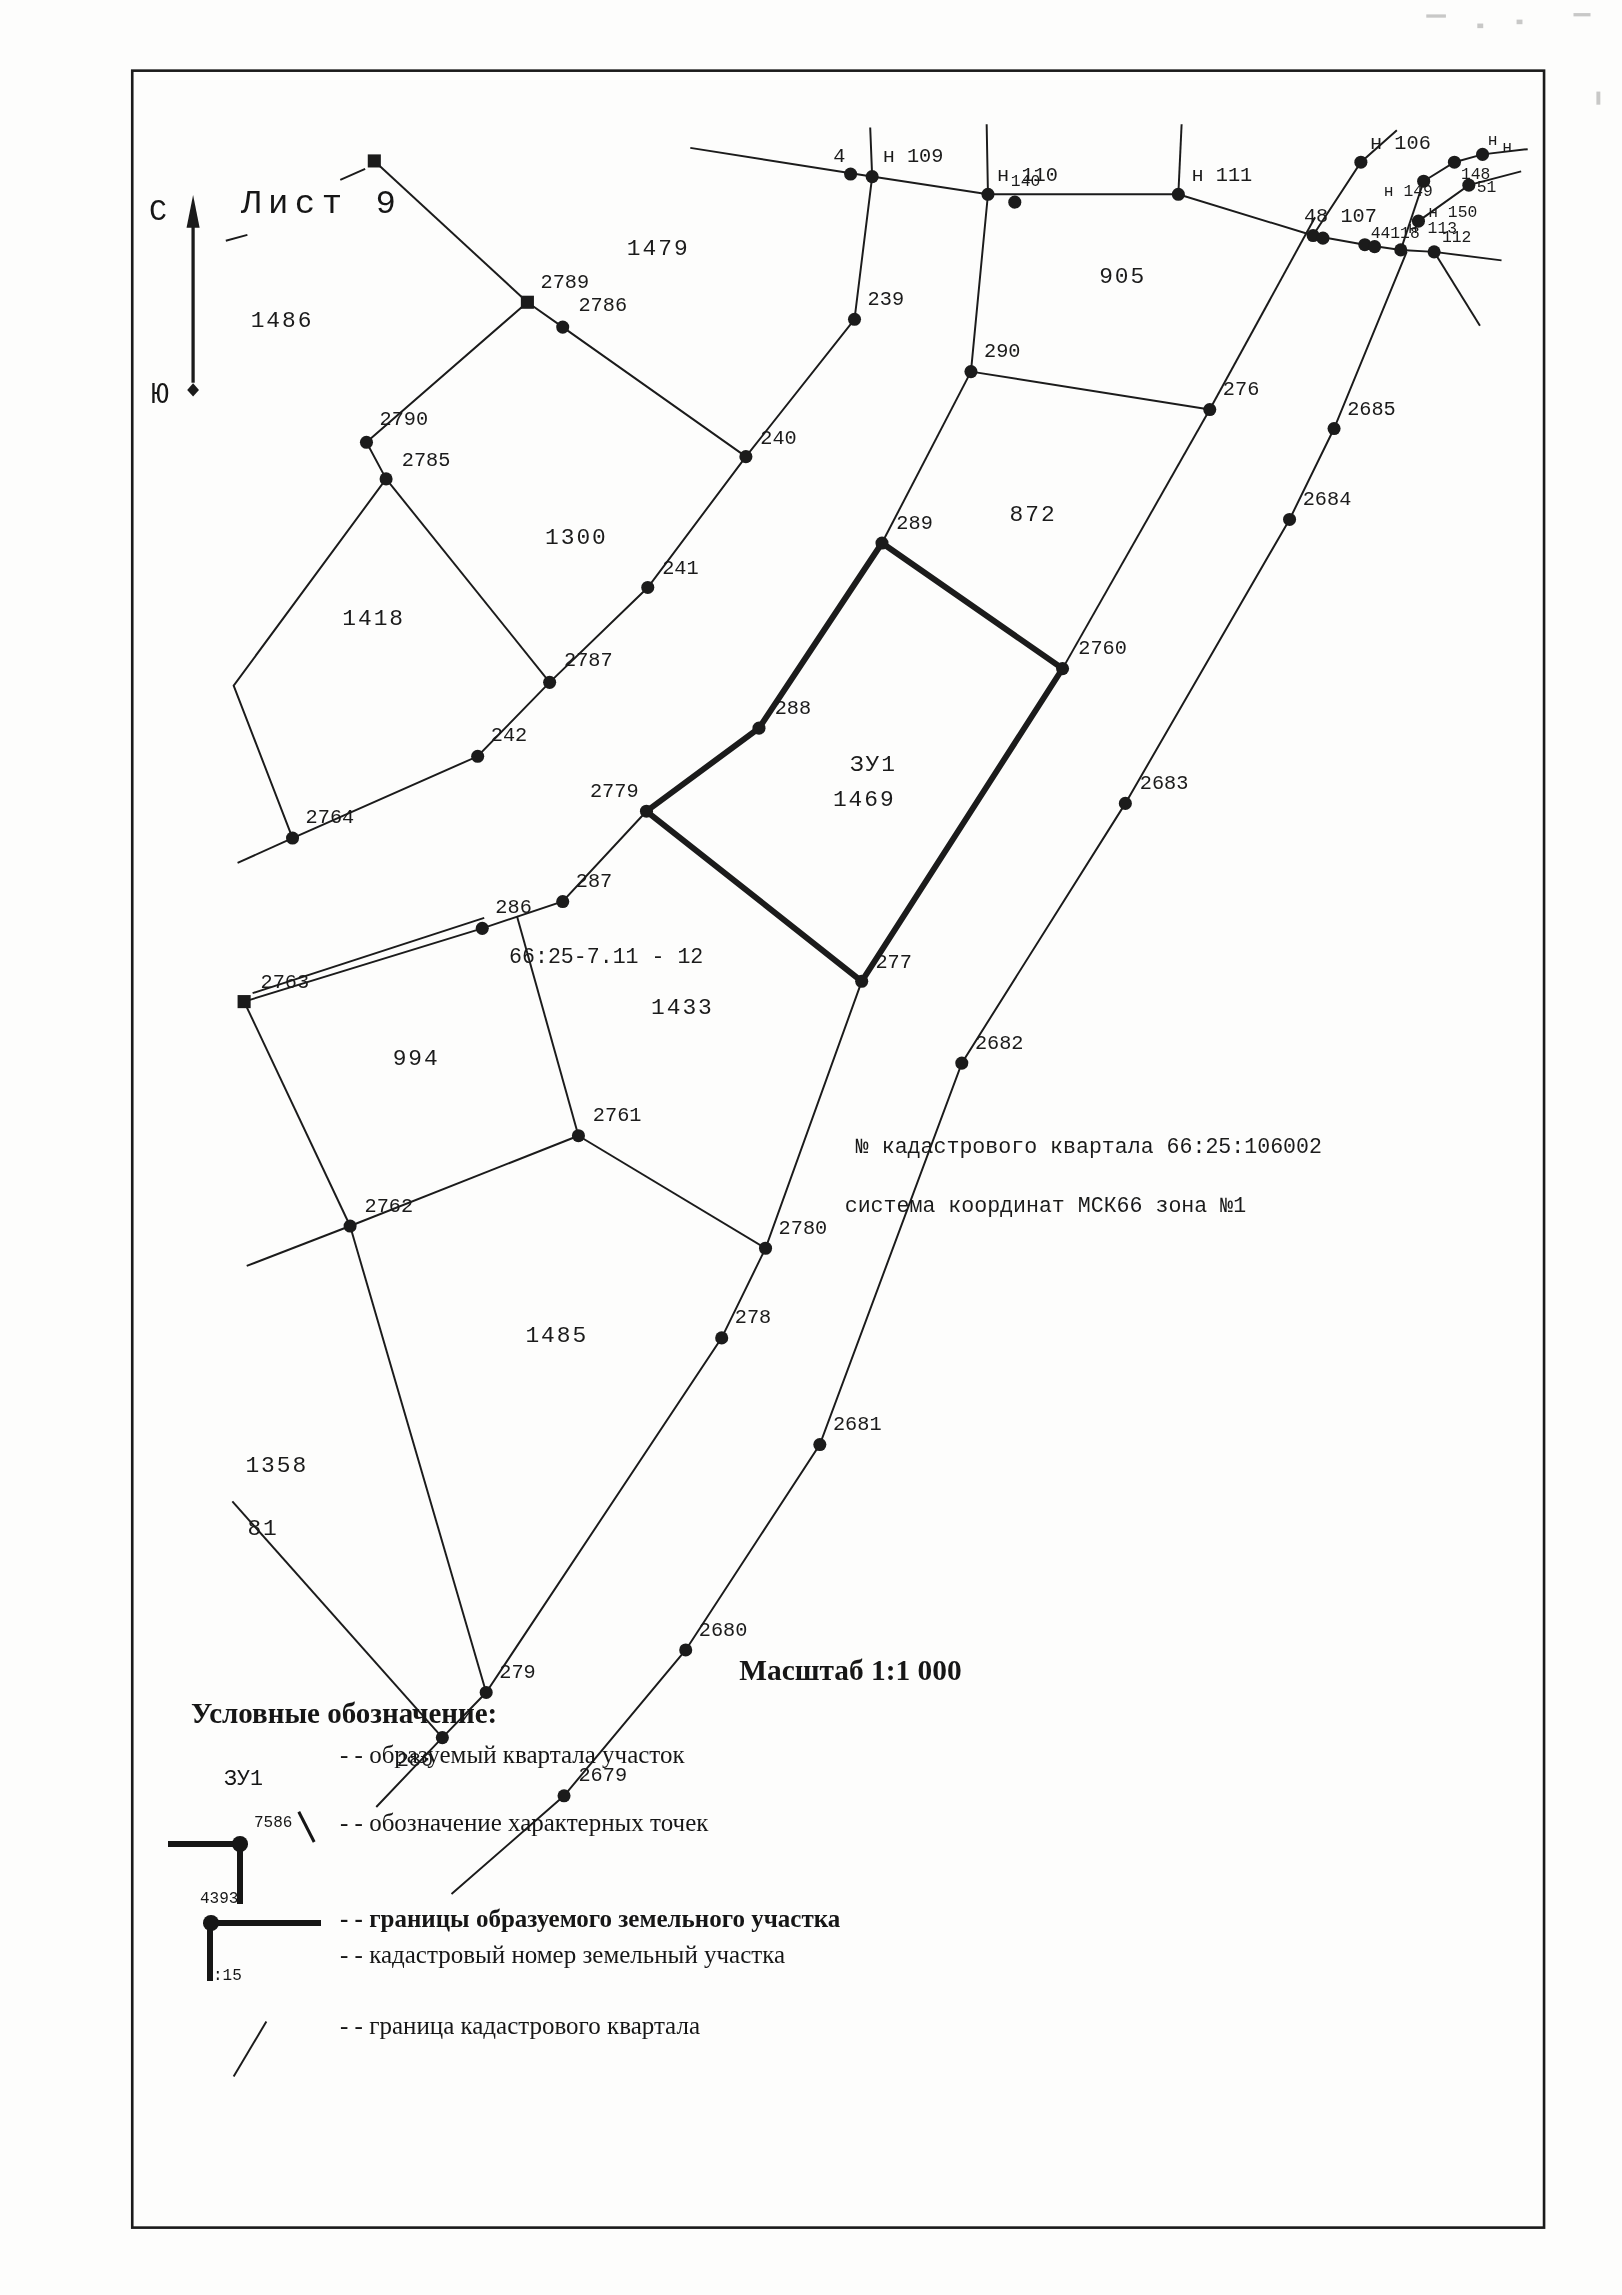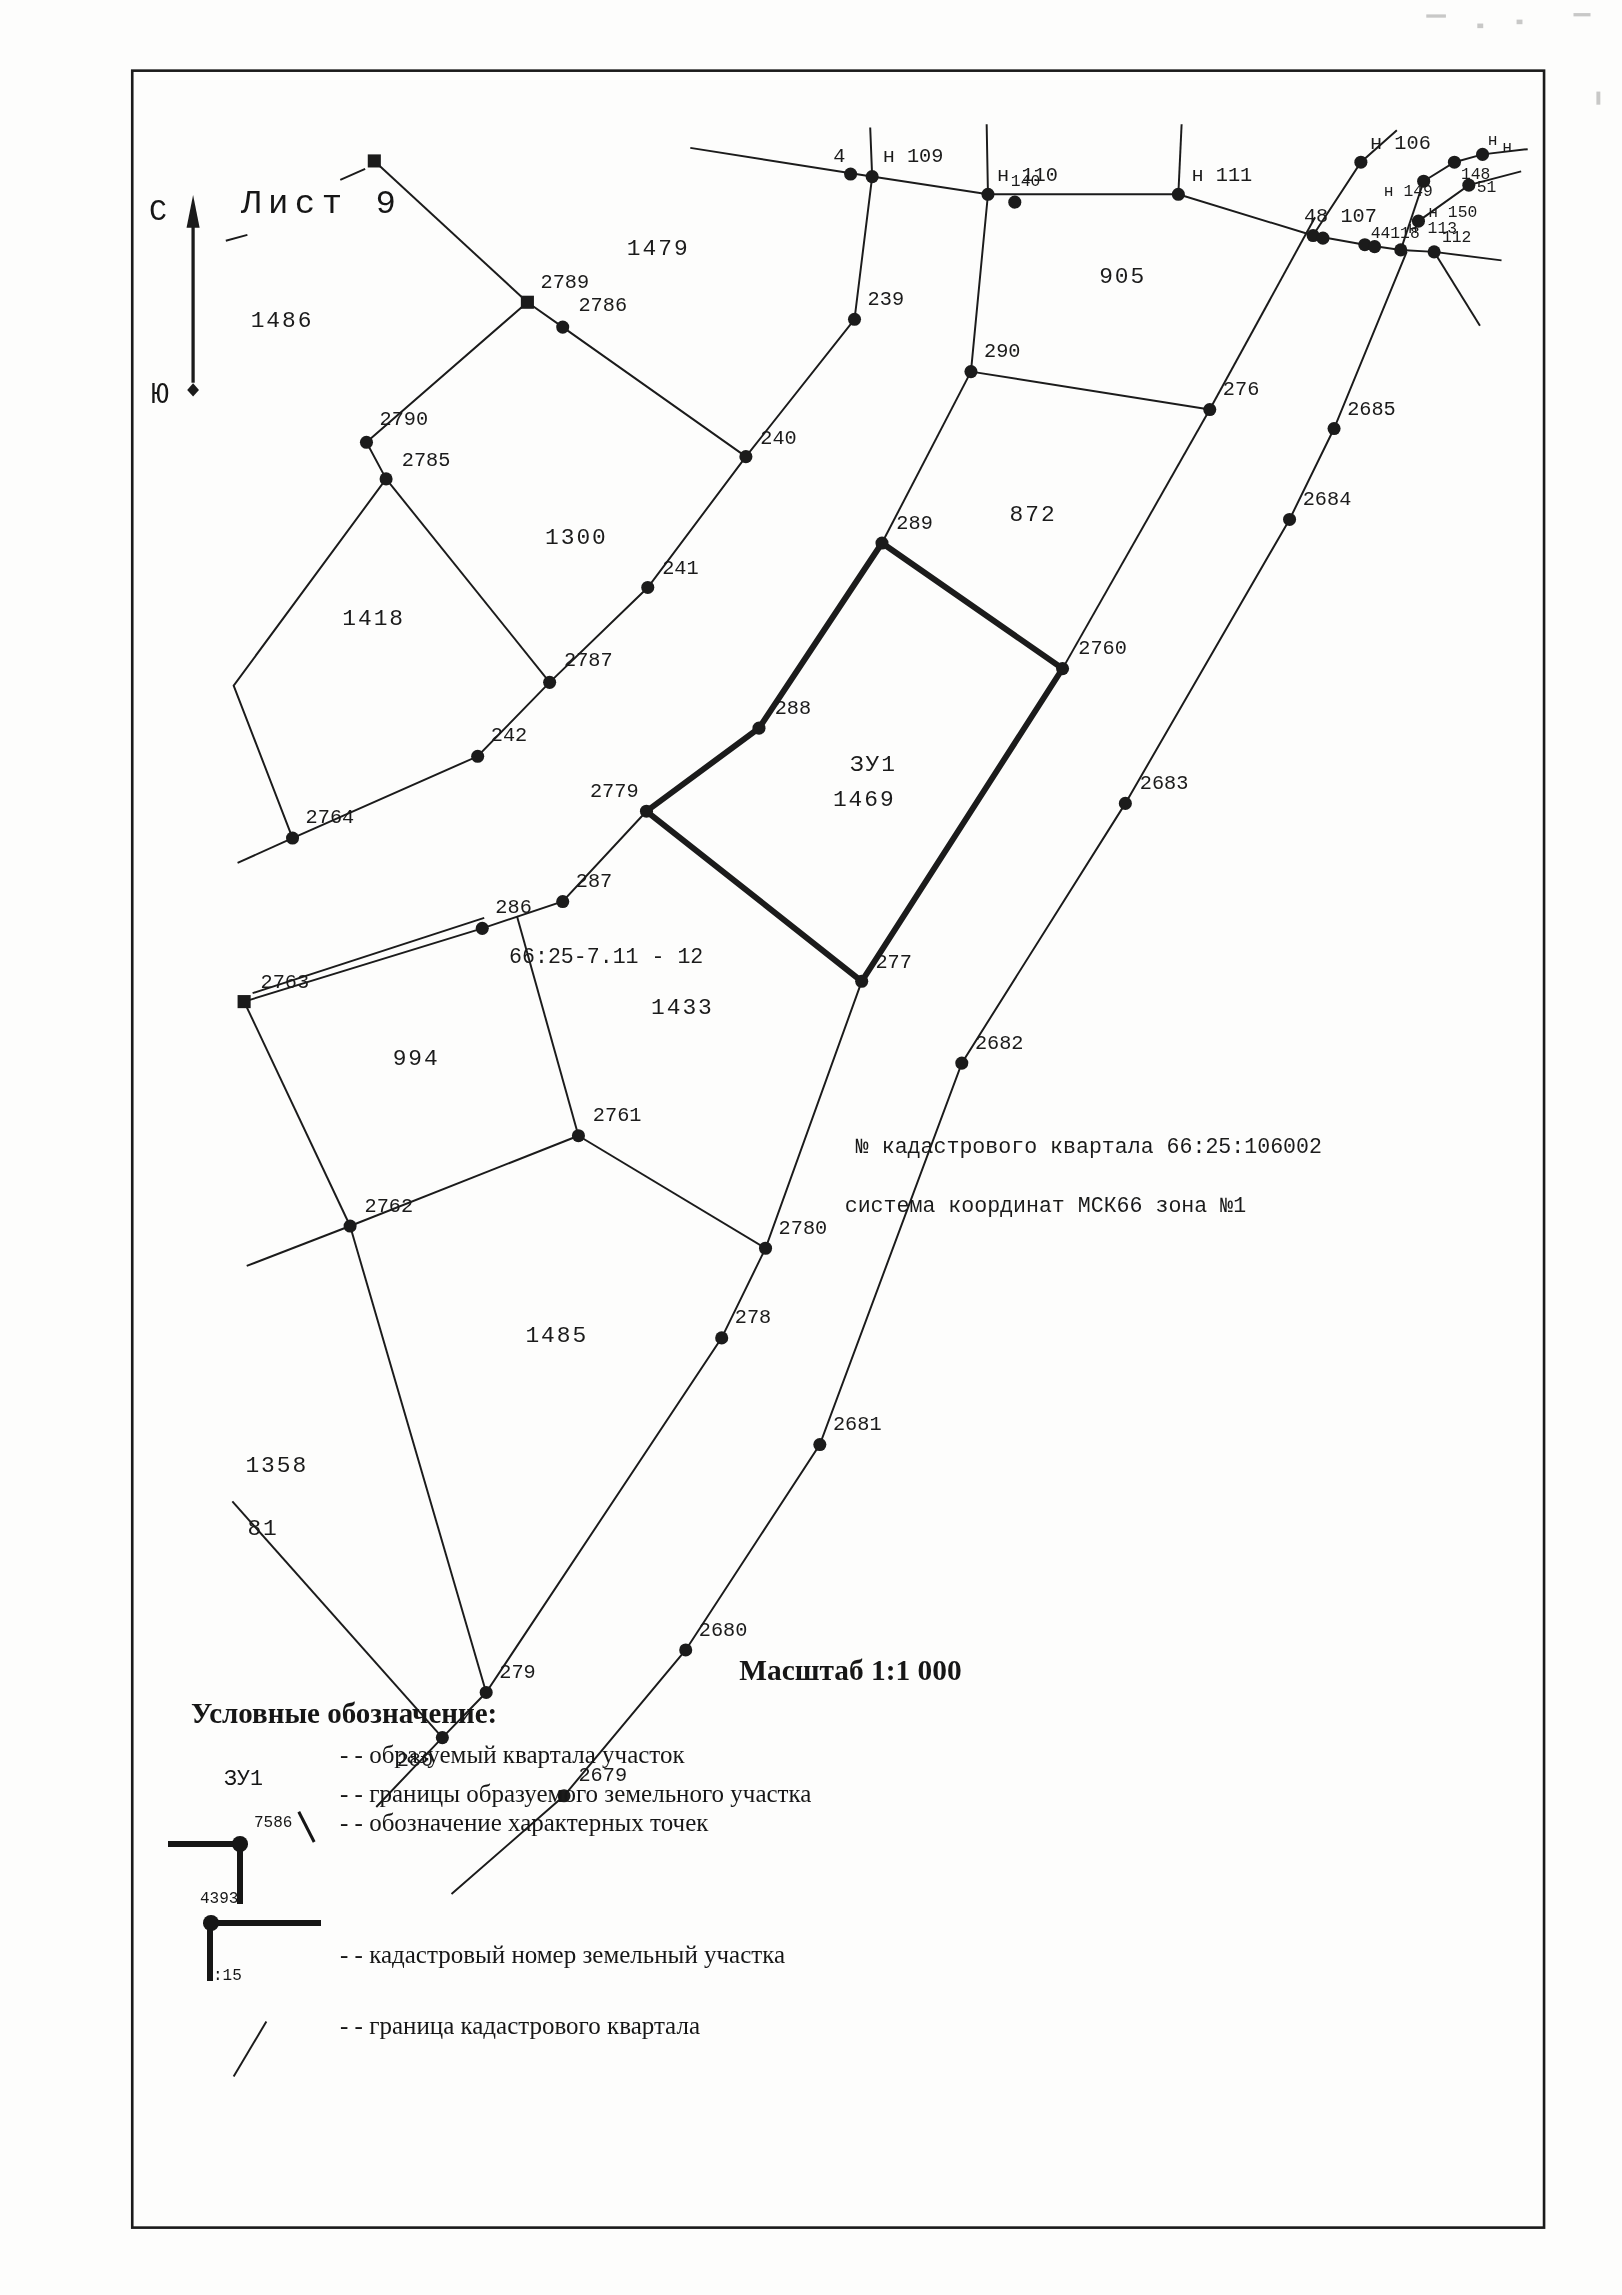--- a/index.html
+++ b/index.html
@@ -13,21 +13,21 @@
   .abs{position:absolute;white-space:nowrap;}
   #sheet-title{left:241px;top:185px;font-family:"Liberation Mono",monospace;font-size:34px;letter-spacing:6.5px;}
   #north-label{left:149px;top:195px;font-family:"Liberation Mono",monospace;font-size:30px;}
   #south-label{left:151px;top:378px;font-family:"Liberation Mono",monospace;font-size:30px;}
   #scale-label{left:726px;top:1631px;width:249px;text-align:center;
                font-family:"Liberation Serif",serif;font-weight:bold;font-size:29.4px;margin-top:23px;}
   #legend-title{left:191px;top:1697px;font-family:"Liberation Serif",serif;font-weight:bold;font-size:29px;}
   .ldesc{font-family:"Liberation Serif",serif;font-size:25px;left:340px;}
   #ldesc0{top:1741px;}
   #ldesc1{top:1809px;}
-  #ldesc2{top:1780px;}
+  #ldesc2{top:1905px;font-weight:bold;}
   #ldesc3{top:1941px;}
   #ldesc4{top:2012px;}
   .lsym{font-family:"Liberation Mono",monospace;font-size:16px;}
   #lsym-zu1{left:224px;top:1767px;font-size:21.6px;}
   #lsym-7586{left:254px;top:1814px;}
   #lsym-7586-slash{left:305px;top:1810px;width:2.6px;height:34px;background:#161616;transform:rotate(-27deg);}
   #lbar-7586-h{left:168px;top:1841px;width:75px;height:5.9px;background:#161616;}
   #ldot-7586{left:232px;top:1836px;width:15.7px;height:15.7px;border-radius:50%;background:#161616;}
   #lbar-7586-v{left:237px;top:1844px;width:5.9px;height:60px;background:#161616;}
   #lsym-7583{left:200px;top:1890px;}

